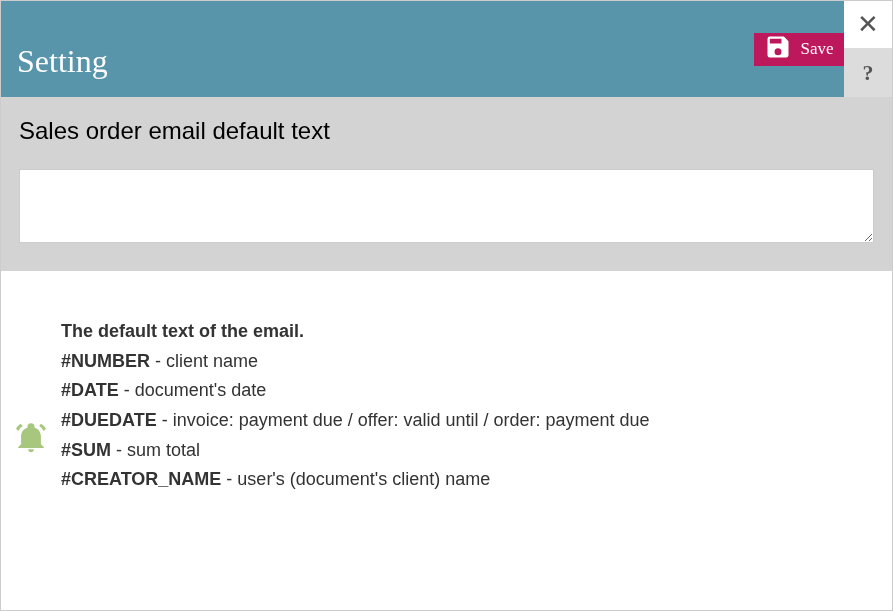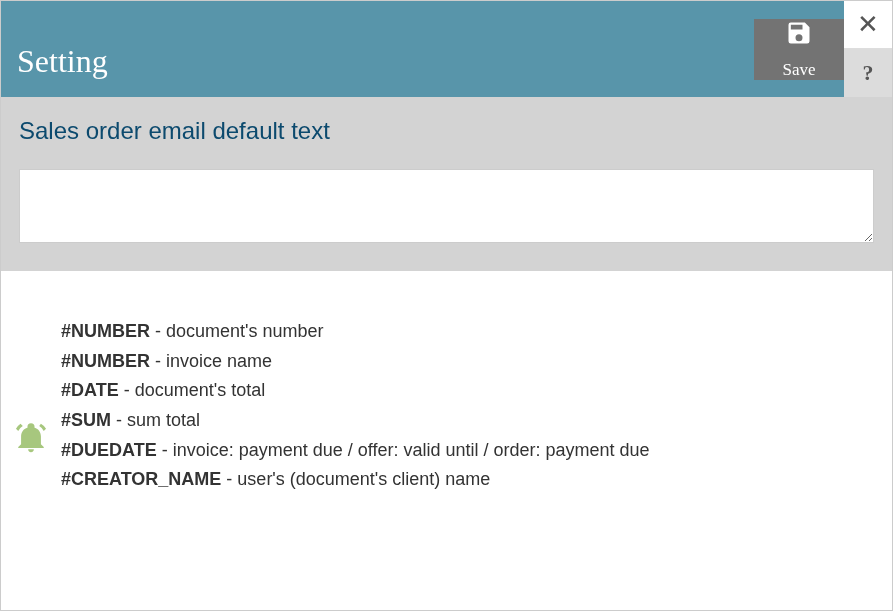--- a/index.html
+++ b/index.html
@@ -30,23 +30,22 @@
     }
     .header-title {
       flex: 1;
       color: #fff;
       font-size: 32px;
       padding: 24px 16px 0 16px;
       font-weight: 400;
     }
     .save-btn {
       width: 90px;
-      background: #737373;
+      background: #be185d;
       display: flex;
-      flex-direction: column;
       align-items: center;
       justify-content: center;
       color: #fff;
       cursor: pointer;
       gap: 8px;
     }
     .save-btn .icon {
       font-size: 28px;
       line-height: 1;
     }
@@ -79,21 +78,21 @@
       color: #555;
       font-size: 22px;
       font-weight: bold;
     }
     .subheader {
       background: #d3d3d3;
       padding: 20px 18px 24px 18px;
     }
     .subheader-title {
       font-size: 24px;
-      color: #0c4a6e;
+      color: #000000;
       font-weight: 400;
       margin-bottom: 24px;
     }
     .email-textarea {
       width: 100%;
       height: 74px;
       border: 1px solid #ccc;
       resize: vertical;
       font-family: inherit;
       font-size: 15px;
@@ -163,24 +162,24 @@
 
   <div class="content">
     <div class="bell-col">
       <span class="bell-icon">
         <svg width="34" height="34" viewBox="0 0 24 24">
             <path fill="#a7c77e" d="M12 22a2 2 0 0 0 2-2h-4a2 2 0 0 0 2 2zm7-5.6V11c0-3.1-1.6-5.6-4.5-6.3V4a2.5 2.5 0 0 0-5 0v.7C6.6 5.4 5 7.9 5 11v5.4L3 18.4V19h18v-.6l-2-2zM21 7l1.6-1.6A11 11 0 0 0 19 2l-1.2 1.6A9 9 0 0 1 21 7zM4.6 2A11 11 0 0 0 1.4 5.4L3 7a9 9 0 0 1 3.2-3.4L4.6 2z"></path>
           </svg>
       </span>
     </div>
     <div class="help-text">
+      <div><span class="bold">The default text of the email.</span></div>
       <div id="codes-container">
-          <div class="code-line"><span class="bold">#NUMBER</span><span> - document's number</span></div>
-          <div class="code-line"><span class="bold">#NUMBER</span><span> - invoice name</span></div>
-          <div class="code-line"><span class="bold">#DATE</span><span> - document's total</span></div>
+          <div class="code-line"><span class="bold">#NUMBER</span><span> - client name</span></div>
+          <div class="code-line"><span class="bold">#DATE</span><span> - document's date</span></div>
+          <div class="code-line"><span class="bold">#DUEDATE</span><span> - invoice: payment due / offer: valid until / order: payment due</span></div>
           <div class="code-line"><span class="bold">#SUM</span><span> - sum total</span></div>
-          <div class="code-line"><span class="bold">#DUEDATE</span><span> - invoice: payment due / offer: valid until / order: payment due</span></div>
           <div class="code-line"><span class="bold">#CREATOR_NAME</span><span> - user's (document's client) name</span></div>
         </div>
     </div>
   </div>
 
 </div>
 
 </body></html>

